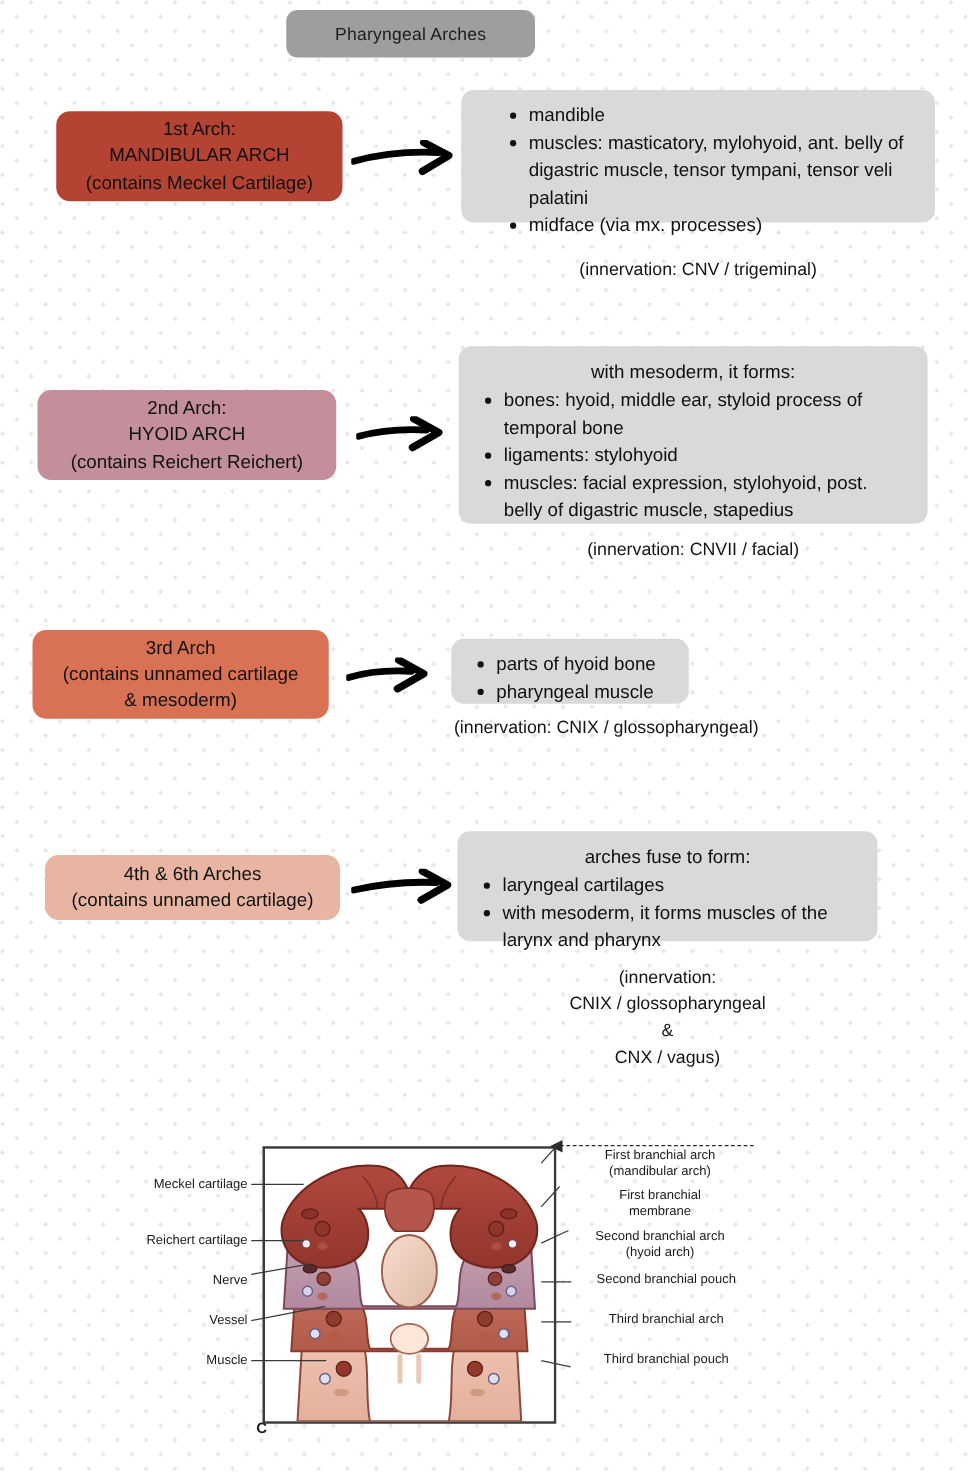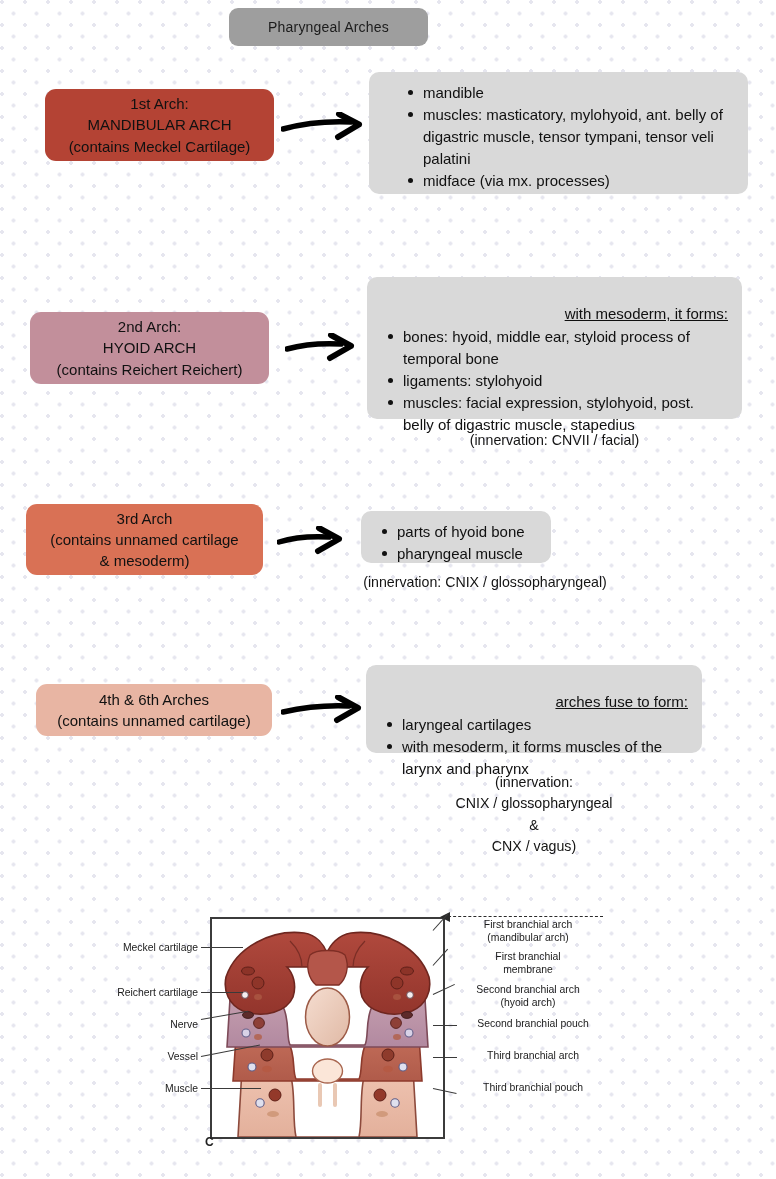--- a/index.html
+++ b/index.html
@@ -34,21 +34,21 @@
     padding:6px 10px;box-sizing:border-box;
   }
   .arch-box span{display:block;white-space:nowrap;}
 
   
   .panel{
     position:absolute;background:#d9d9d9;border-radius:10px;
     box-sizing:border-box;padding:10px 14px 11px 14px;
     font-size:15px;line-height:1.47;color:#101010;
   }
-  .panel .lead{text-align:right;margin:16px 0 1px 0;text-decoration:underline;}
+  .panel .lead{text-align:center;margin:0 0 1px 0;}
   .panel ul{margin:0;padding:0 0 0 20px;list-style:none;}
   .panel li{position:relative;margin:0;padding:0 0 0 2px;}
   .panel li::before{
     content:"";position:absolute;left:-13px;top:8px;
     width:5px;height:5px;border-radius:50%;background:#111;
   }
 
   
   .innerv{
     position:absolute;font-size:14.2px;line-height:1.5;color:#141414;
@@ -91,28 +91,29 @@
     <span>1st Arch:</span>
     <span>MANDIBULAR ARCH</span>
     <span>(contains Meckel Cartilage)</span>
   </div>
 
   <svg class="arrow" style="left:281px;top:112px;" width="85" height="30" viewBox="0 0 85 30">
     <path d="M2 17 C24 11, 48 9, 70 10" stroke="#000" stroke-width="5.5" fill="none" stroke-linecap="round"></path>
     <path d="M58 2 L78 12.5 L57 25" stroke="#000" stroke-width="6" fill="none" stroke-linecap="round" stroke-linejoin="round"></path>
   </svg>
 
-  <div class="panel" style="left:369px;top:72px;width:379px;height:122px;padding-left:32px;">
+  <div class="panel" style="left:369px;top:72px;width:379px;height:106px;padding-left:32px;">
     <ul>
       <li>mandible</li>
       <li>muscles: masticatory, mylohyoid, ant. belly of digastric muscle, tensor tympani, tensor veli palatini</li>
       <li>midface (via mx. processes)</li>
     </ul>
   </div>
 
+  <div class="innerv" style="left:369px;top:206px;width:379px;">(innervation: CNV / trigeminal)</div>
 
   <div class="arch-box" style="left:30px;top:312px;width:239px;height:72px;background:#c28f9b;">
     <span>2nd Arch:</span>
     <span>HYOID ARCH</span>
     <span>(contains Reichert Reichert)</span>
   </div>
 
   <svg class="arrow" style="left:285px;top:333px;" width="72" height="30" viewBox="0 0 72 30">
     <path d="M2 16 C20 11, 38 10, 56 11" stroke="#000" stroke-width="5.5" fill="none" stroke-linecap="round"></path>
     <path d="M46 2 L66 13 L45 25" stroke="#000" stroke-width="6" fill="none" stroke-linecap="round" stroke-linejoin="round"></path>

